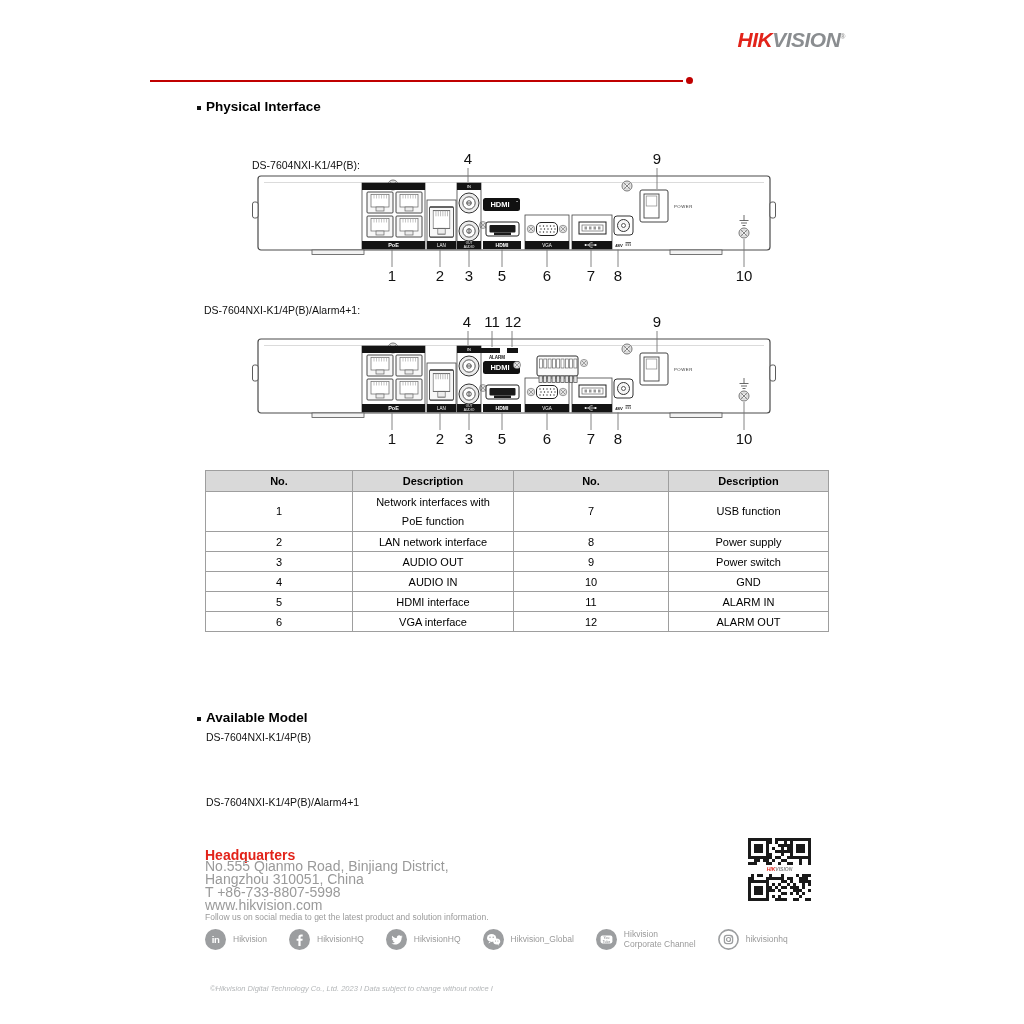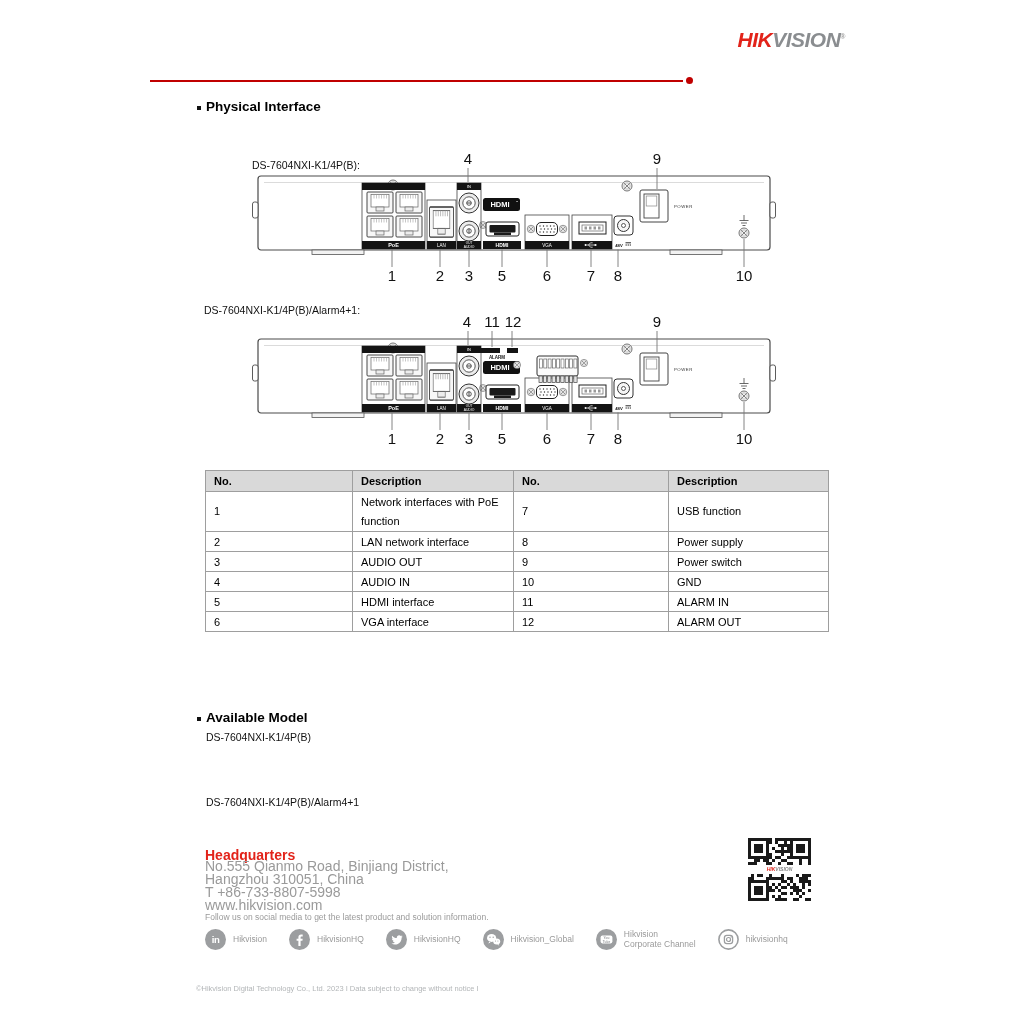--- a/index.html
+++ b/index.html
@@ -15,32 +15,32 @@
   .rule{left:150px;top:80px;width:533px;height:2px;background:#c00000;}
   .rule-dot{left:686px;top:77px;width:7px;height:7px;border-radius:50%;background:#c00000;}
   
   .bullet{width:4px;height:4px;background:#111;}
   .h1{font-size:13.5px;font-weight:bold;color:#000;}
   .model-label{font-size:10.5px;color:#111;}
   .dev-svg{overflow:visible;}
   
   .iface-table{left:205px;top:470px;border-collapse:collapse;table-layout:fixed;width:623px;
                font-size:11px;color:#000;}
-  .iface-table th,.iface-table td{border:1px solid #9e9e9e;text-align:left;vertical-align:middle;
-               padding:0 8px;height:19px;line-height:18px;}
+  .iface-table th,.iface-table td{border:1px solid #9e9e9e;text-align:center;vertical-align:middle;
+               padding:0 20px;height:19px;line-height:18px;}
   .iface-table th{background:#d9d9d9;font-weight:bold;height:20px;}
   .iface-table tr.tall td{height:39px;line-height:19px;}
   
   .hq-title{left:205px;top:847px;font-size:14px;font-weight:bold;color:#e2231a;}
   .hq-addr{left:205px;top:860px;font-size:14px;color:#9a9a9a;line-height:13px;}
   .follow{left:205px;top:912px;font-size:8.5px;color:#9a9a9a;text-align:center;}
   .social{left:205px;top:929px;display:flex;gap:22px;align-items:center;}
   .social-item{display:flex;align-items:center;gap:7px;}
   .social-label{font-size:8.5px;color:#9a9a9a;line-height:9.5px;}
-  .copyright{left:196px;top:984px;font-size:7.5px;color:#b3b6b8;}
+  .copyright{left:210px;top:984px;font-size:7.5px;color:#b3b6b8;font-style:italic;}
   .qr-box{left:748px;top:838px;}
 </style>
 </head>
 <body>
 
 <div class="page">
 
   <svg width="0" height="0" style="position:absolute" aria-hidden="true">
     <defs></defs>
     <g id="rj45">

